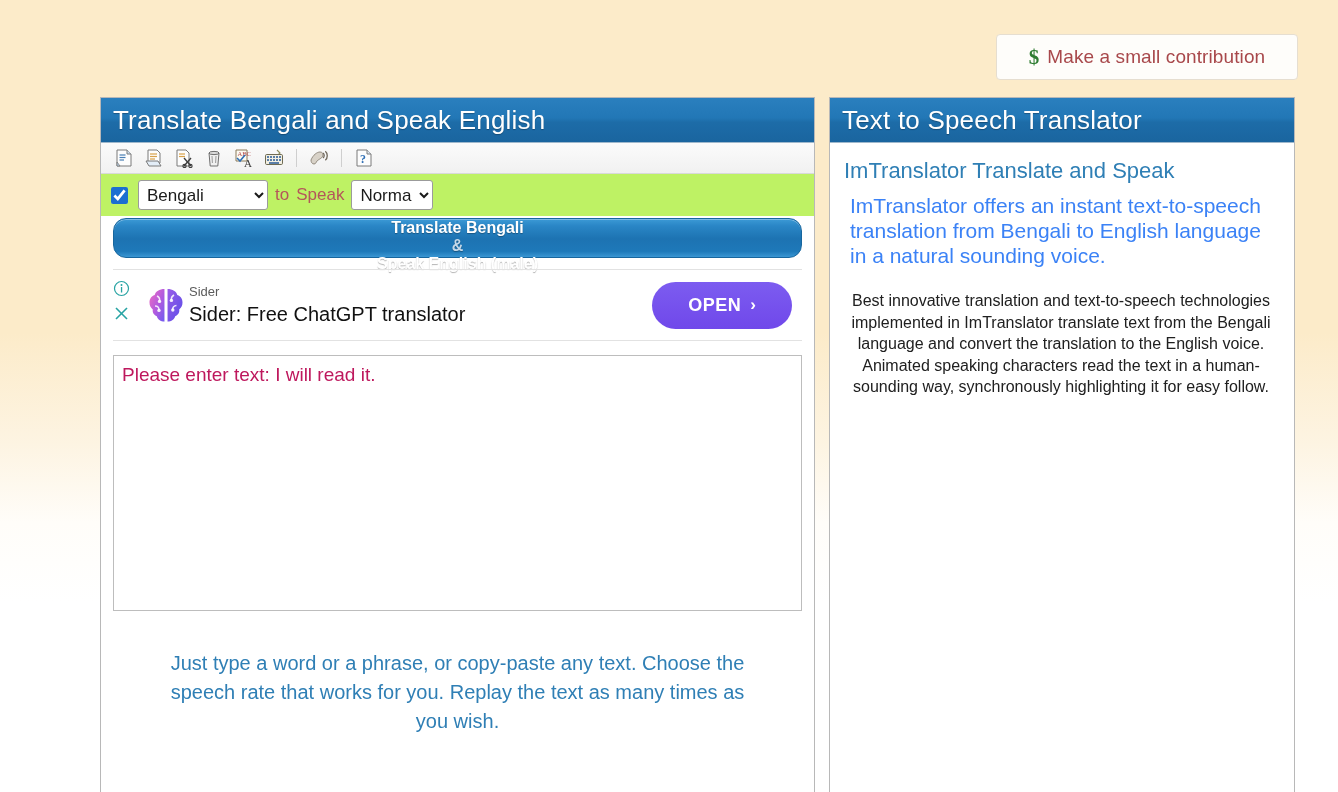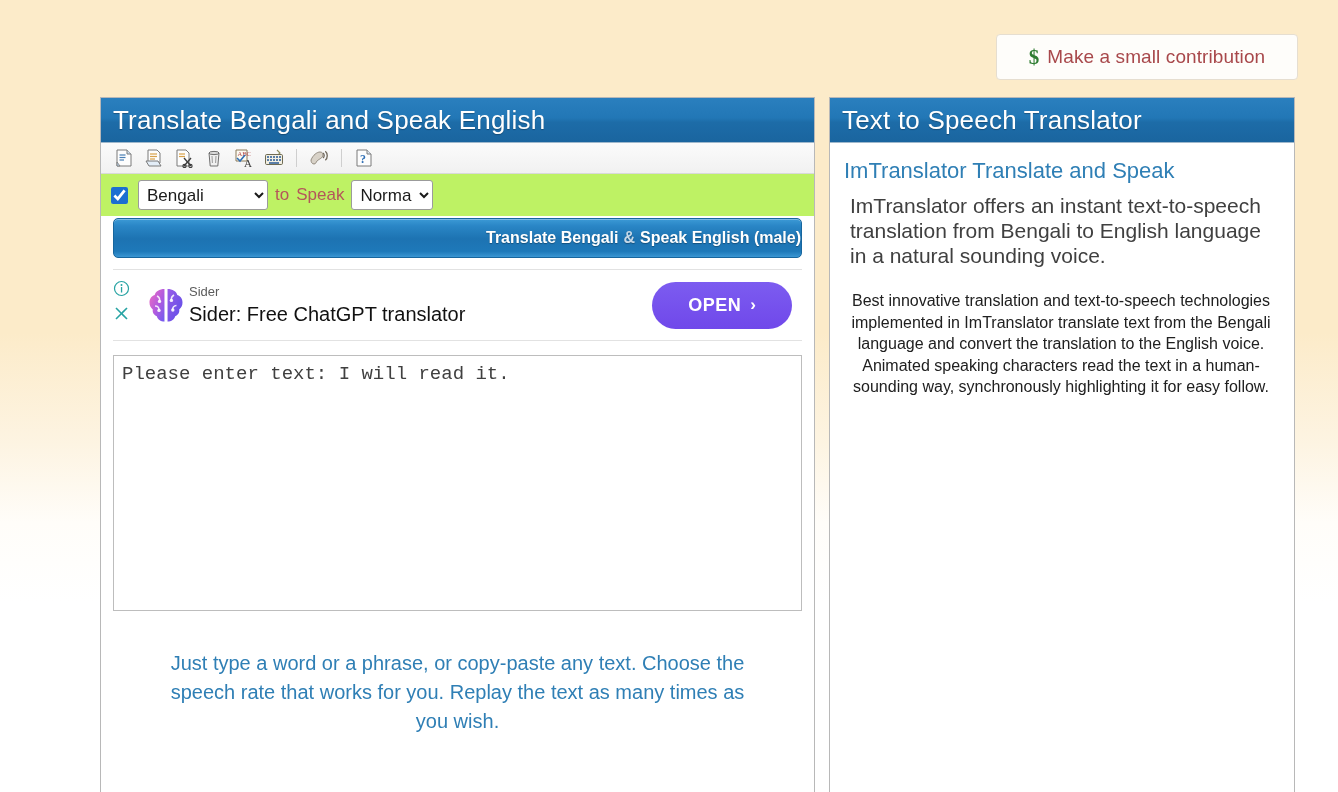--- a/index.html
+++ b/index.html
@@ -115,26 +115,27 @@
   }
   #sel-source { width: 130px; }
   #sel-target { width: 162px; }
   #sel-rate   { width: 82px; }
   .lbl-red { color: #b4565a; font-size: 17px; }
 
   
   #translate-btn {
     margin: 2px 12px 0 12px;
     height: 40px;
-    border-radius: 5px;
+    border-radius: 13px;
     background: linear-gradient(to bottom, #3c9ad6 0%, #2a86c6 18%, #1d73b2 52%, #1e79b9 85%, #3a96d3 100%);
     border: 1px solid #17669e;
-    display: flex; align-items: center; justify-content: flex-end;
+    display: flex; align-items: center; justify-content: space-between;
     cursor: pointer;
     box-shadow: inset 0 1px 0 rgba(255,255,255,.35);
+    flex-direction: column;
   }
   #translate-btn .bt {
     color: #ffffff; font-size: 16px; font-weight: bold;
     text-shadow: 0 1px 1px rgba(0,0,0,.3);
   }
   #translate-btn .amp { color: #c5d8e8; font-weight: bold; }
 
   
   #ad-block {
     margin: 11px 12px 0 12px;
@@ -165,23 +166,23 @@
   }
   #ad-open .ot { color: #fff; font-size: 18px; font-weight: bold; letter-spacing: .5px; }
   #ad-open .oc { color: #fff; font-size: 17px; font-weight: bold; }
 
   
   #text-input {
     margin: 14px 12px 0 12px;
     height: 256px;
     border: 1px solid #bdbdbd;
     background: #ffffff;
-    font-family: Liberation Mono, monospace;
+    font-family: Liberation Sans, sans-serif;
     font-size: 19px;
-    color: #404040;
+    color: #be185d;
     padding: 6px 8px;
     resize: none;
     outline: none;
     line-height: 25px;
   }
 
   
   #hint {
     margin: 38px 60px 0 60px;
     text-align: center;
@@ -190,21 +191,21 @@
     line-height: 29px;
   }
 
   
   #right-body { padding: 14px 16px 0 14px; }
   #r-head {
     color: #2f7fb5; font-size: 22px; margin: 0 0 8px 0;
     font-weight: normal; line-height: 28px;
   }
   #r-lead {
-    color: #404040; font-size: 21px; line-height: 25px;
+    color: #3b82f6; font-size: 21px; line-height: 25px;
     margin: 4px 0 22px 6px;
   }
   #r-body {
     color: #202020; font-size: 16px; line-height: 21.5px;
     margin: 0;
     text-align: center;
   }
 </style>
 </head>
 <body>

